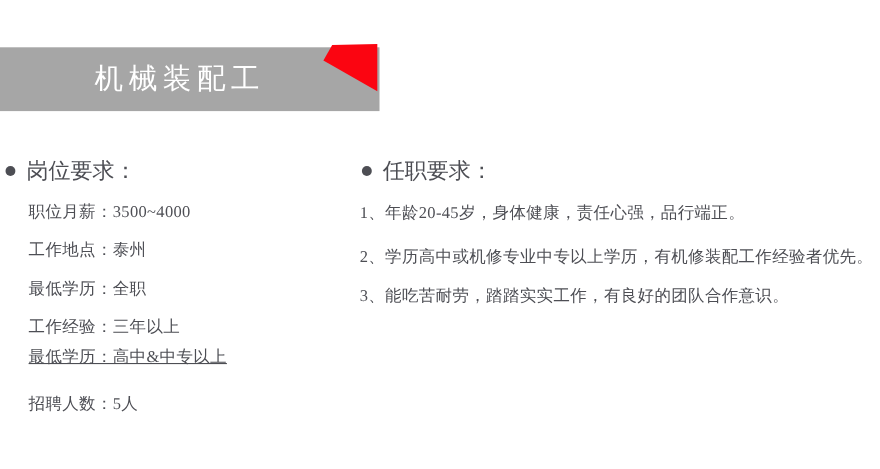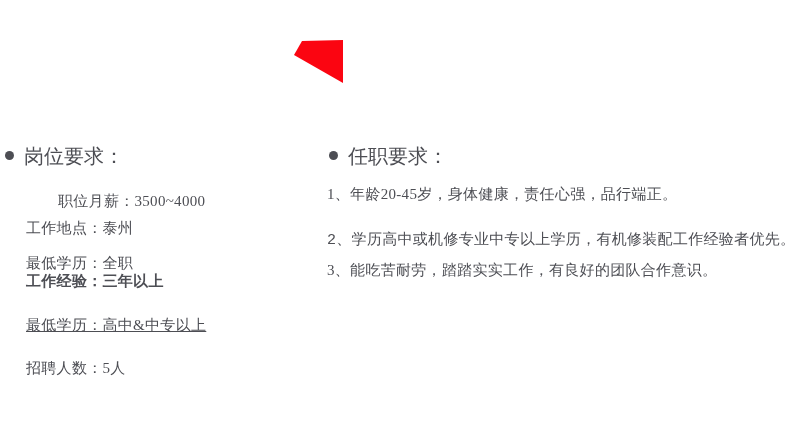--- a/index.html
+++ b/index.html
@@ -63,38 +63,41 @@
     position:absolute;
     font-size:15px;
     line-height:20px;
     letter-spacing:0.3px;
     white-space:nowrap;
     color:var(--text);
   }
   
   .bullet-left{ left:5px; top:151px; }
   .header-left{ left:24px; top:146px; }
-  .l0{ left:26px; top:191px;margin-left:32px; }
+  .l0{ left:26px; top:183px; }
   .l1{ left:26px; top:218px; }
   .l2{ left:26px; top:253px; }
-  .l3{ left:26px; top:271px;font-weight:bold; }
+  .l3{ left:26px; top:288px; }
   .l4{ left:26px; top:315px;text-decoration:underline; }
   .l5{ left:26px; top:358px; }
   
   .bullet-right{ left:329px; top:151px; }
   .header-right{ left:348px; top:146px;text-align:right; }
   .r0{ left:327px; top:184px; }
-  .r1{ left:327px; top:231px;font-family:Liberation Mono, monospace; }
+  .r1{ left:327px; top:224px; }
   .r2{ left:327px; top:260px; }
 </style>
 </head>
 <body>
 
 <div class="stage">
 
+  <div class="banner">
+    <span class="banner-title">机械装配工</span>
+  </div>
 
   <svg class="ribbon" viewBox="0 0 58 48" aria-hidden="true">
     <polygon points="12,3 53,2 53,45 4,17"></polygon>
   </svg>
 
   <section>
     <span class="bullet bullet-left"></span>
     <div class="section-header header-left">岗位要求：</div>
     <div class="item l0">职位月薪：3500~4000</div>
     <div class="item l1">工作地点：泰州</div>

